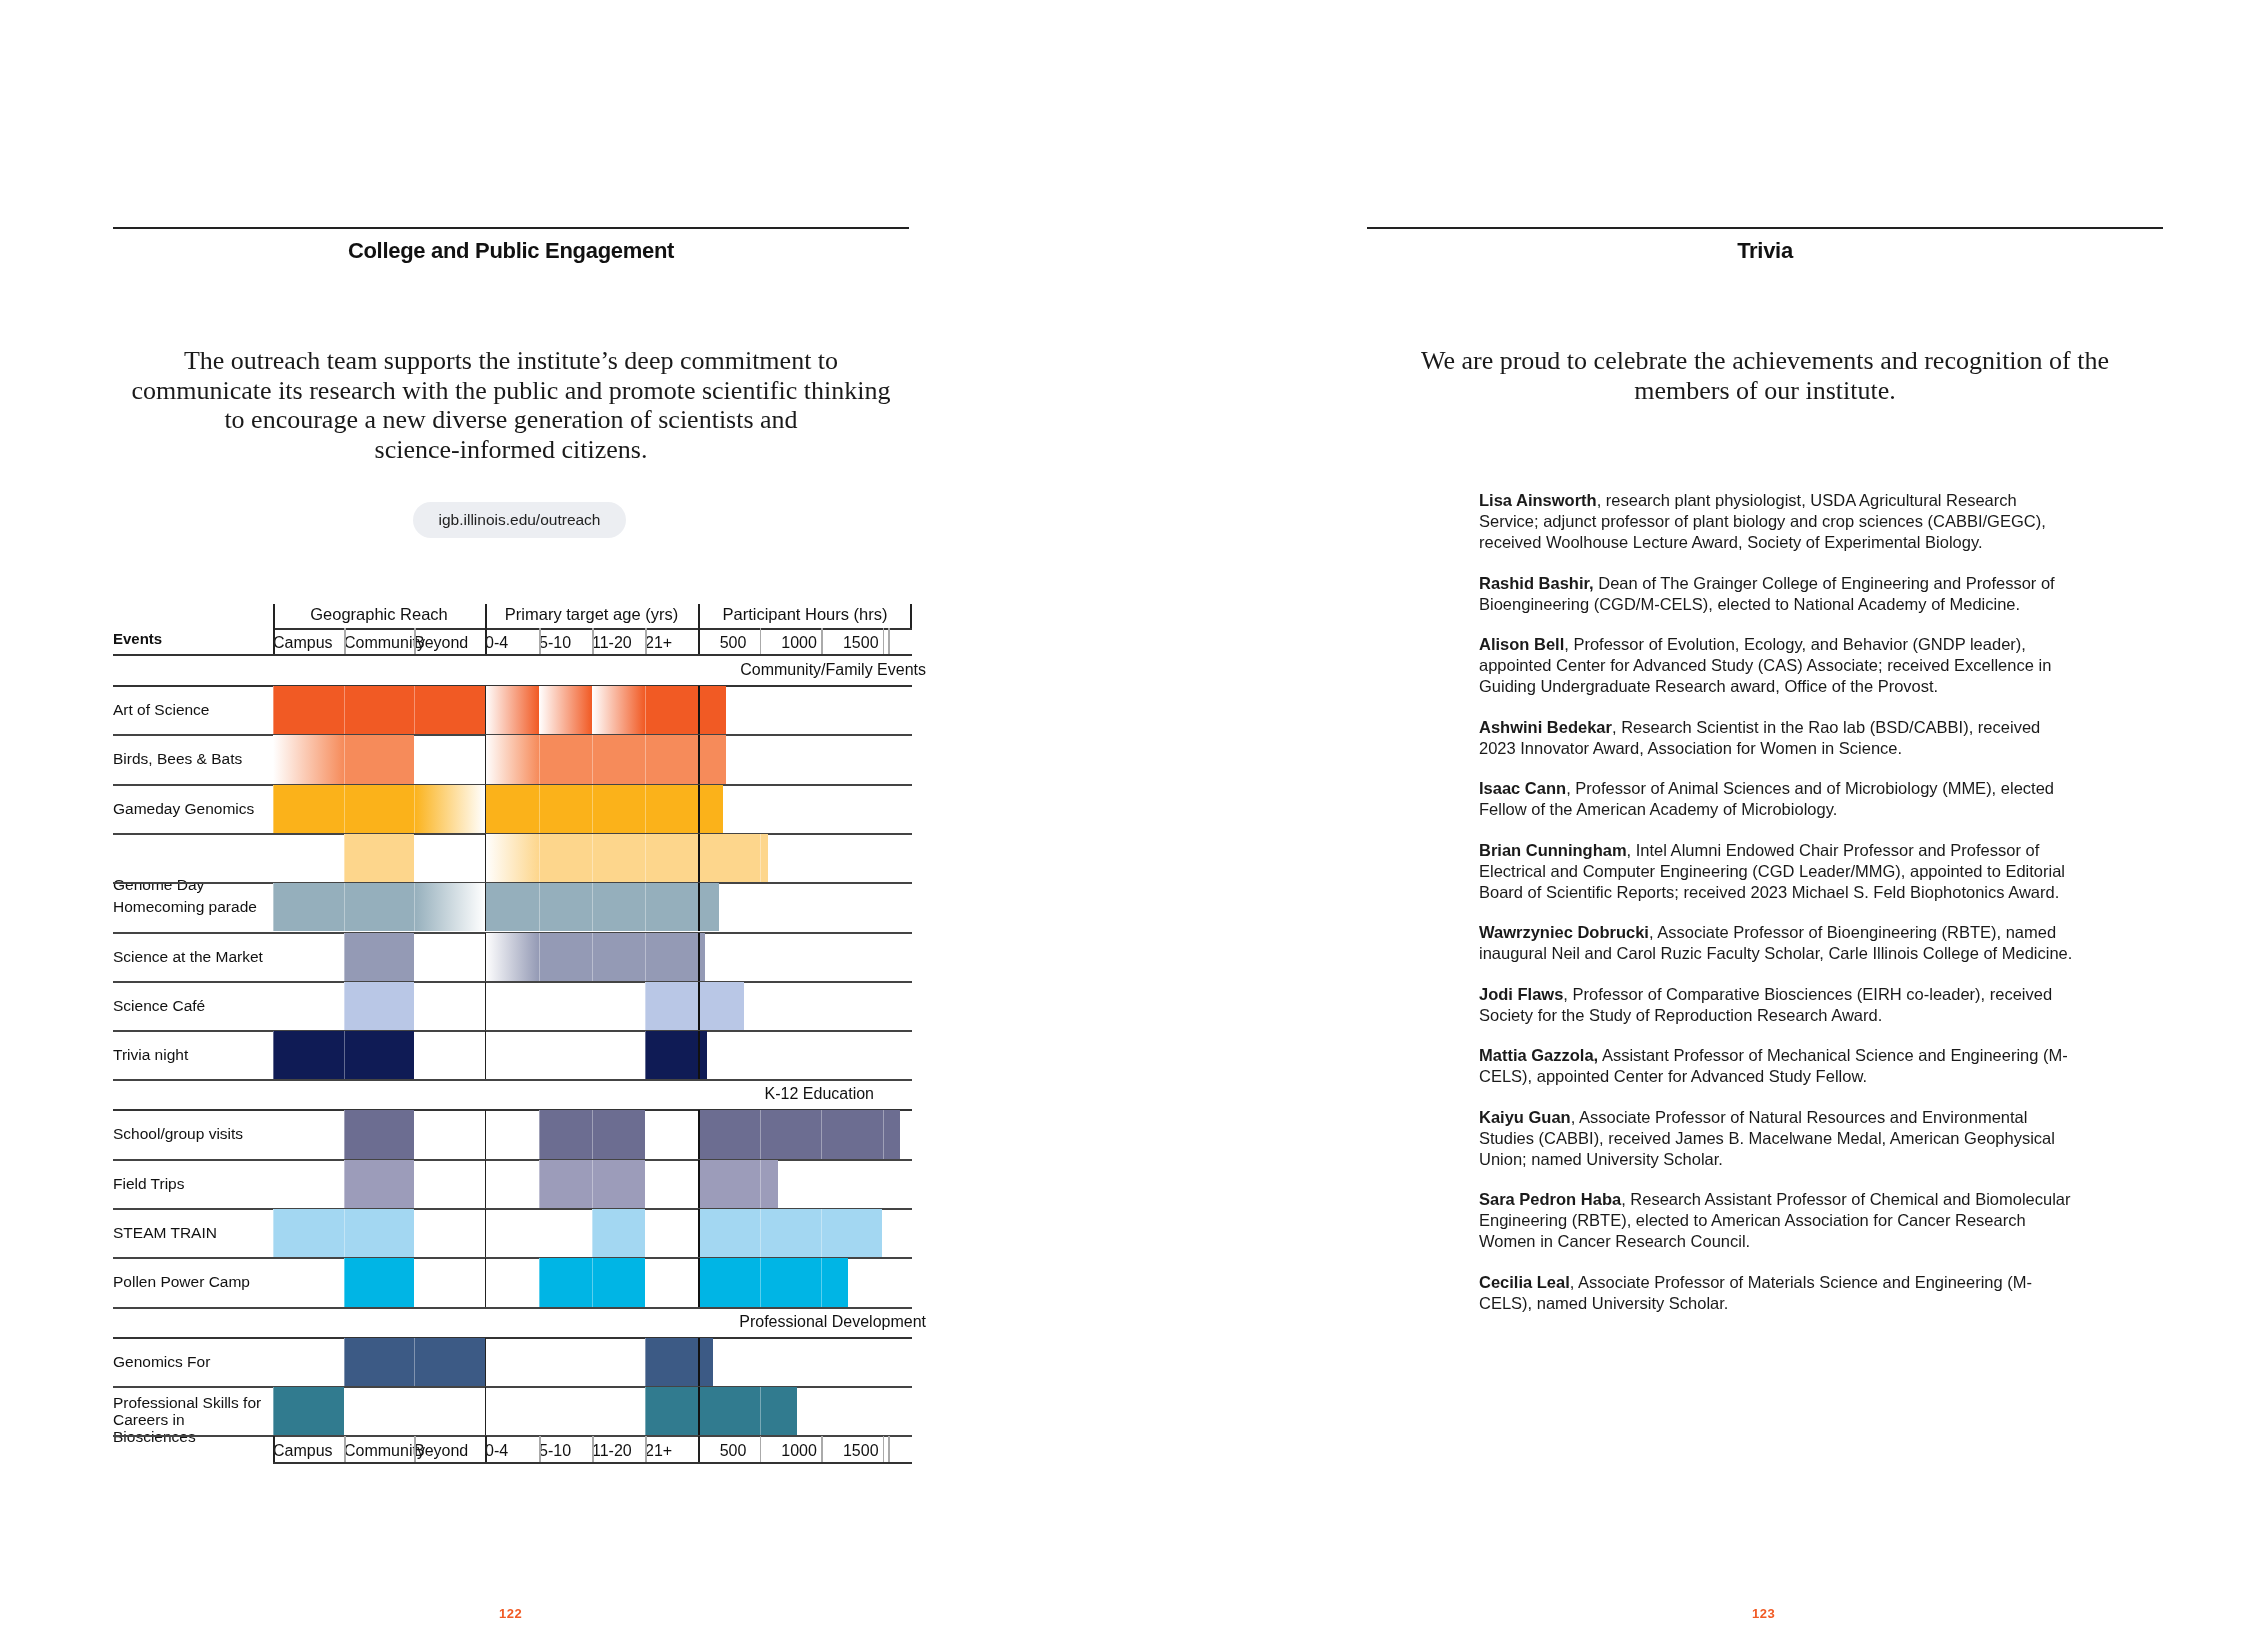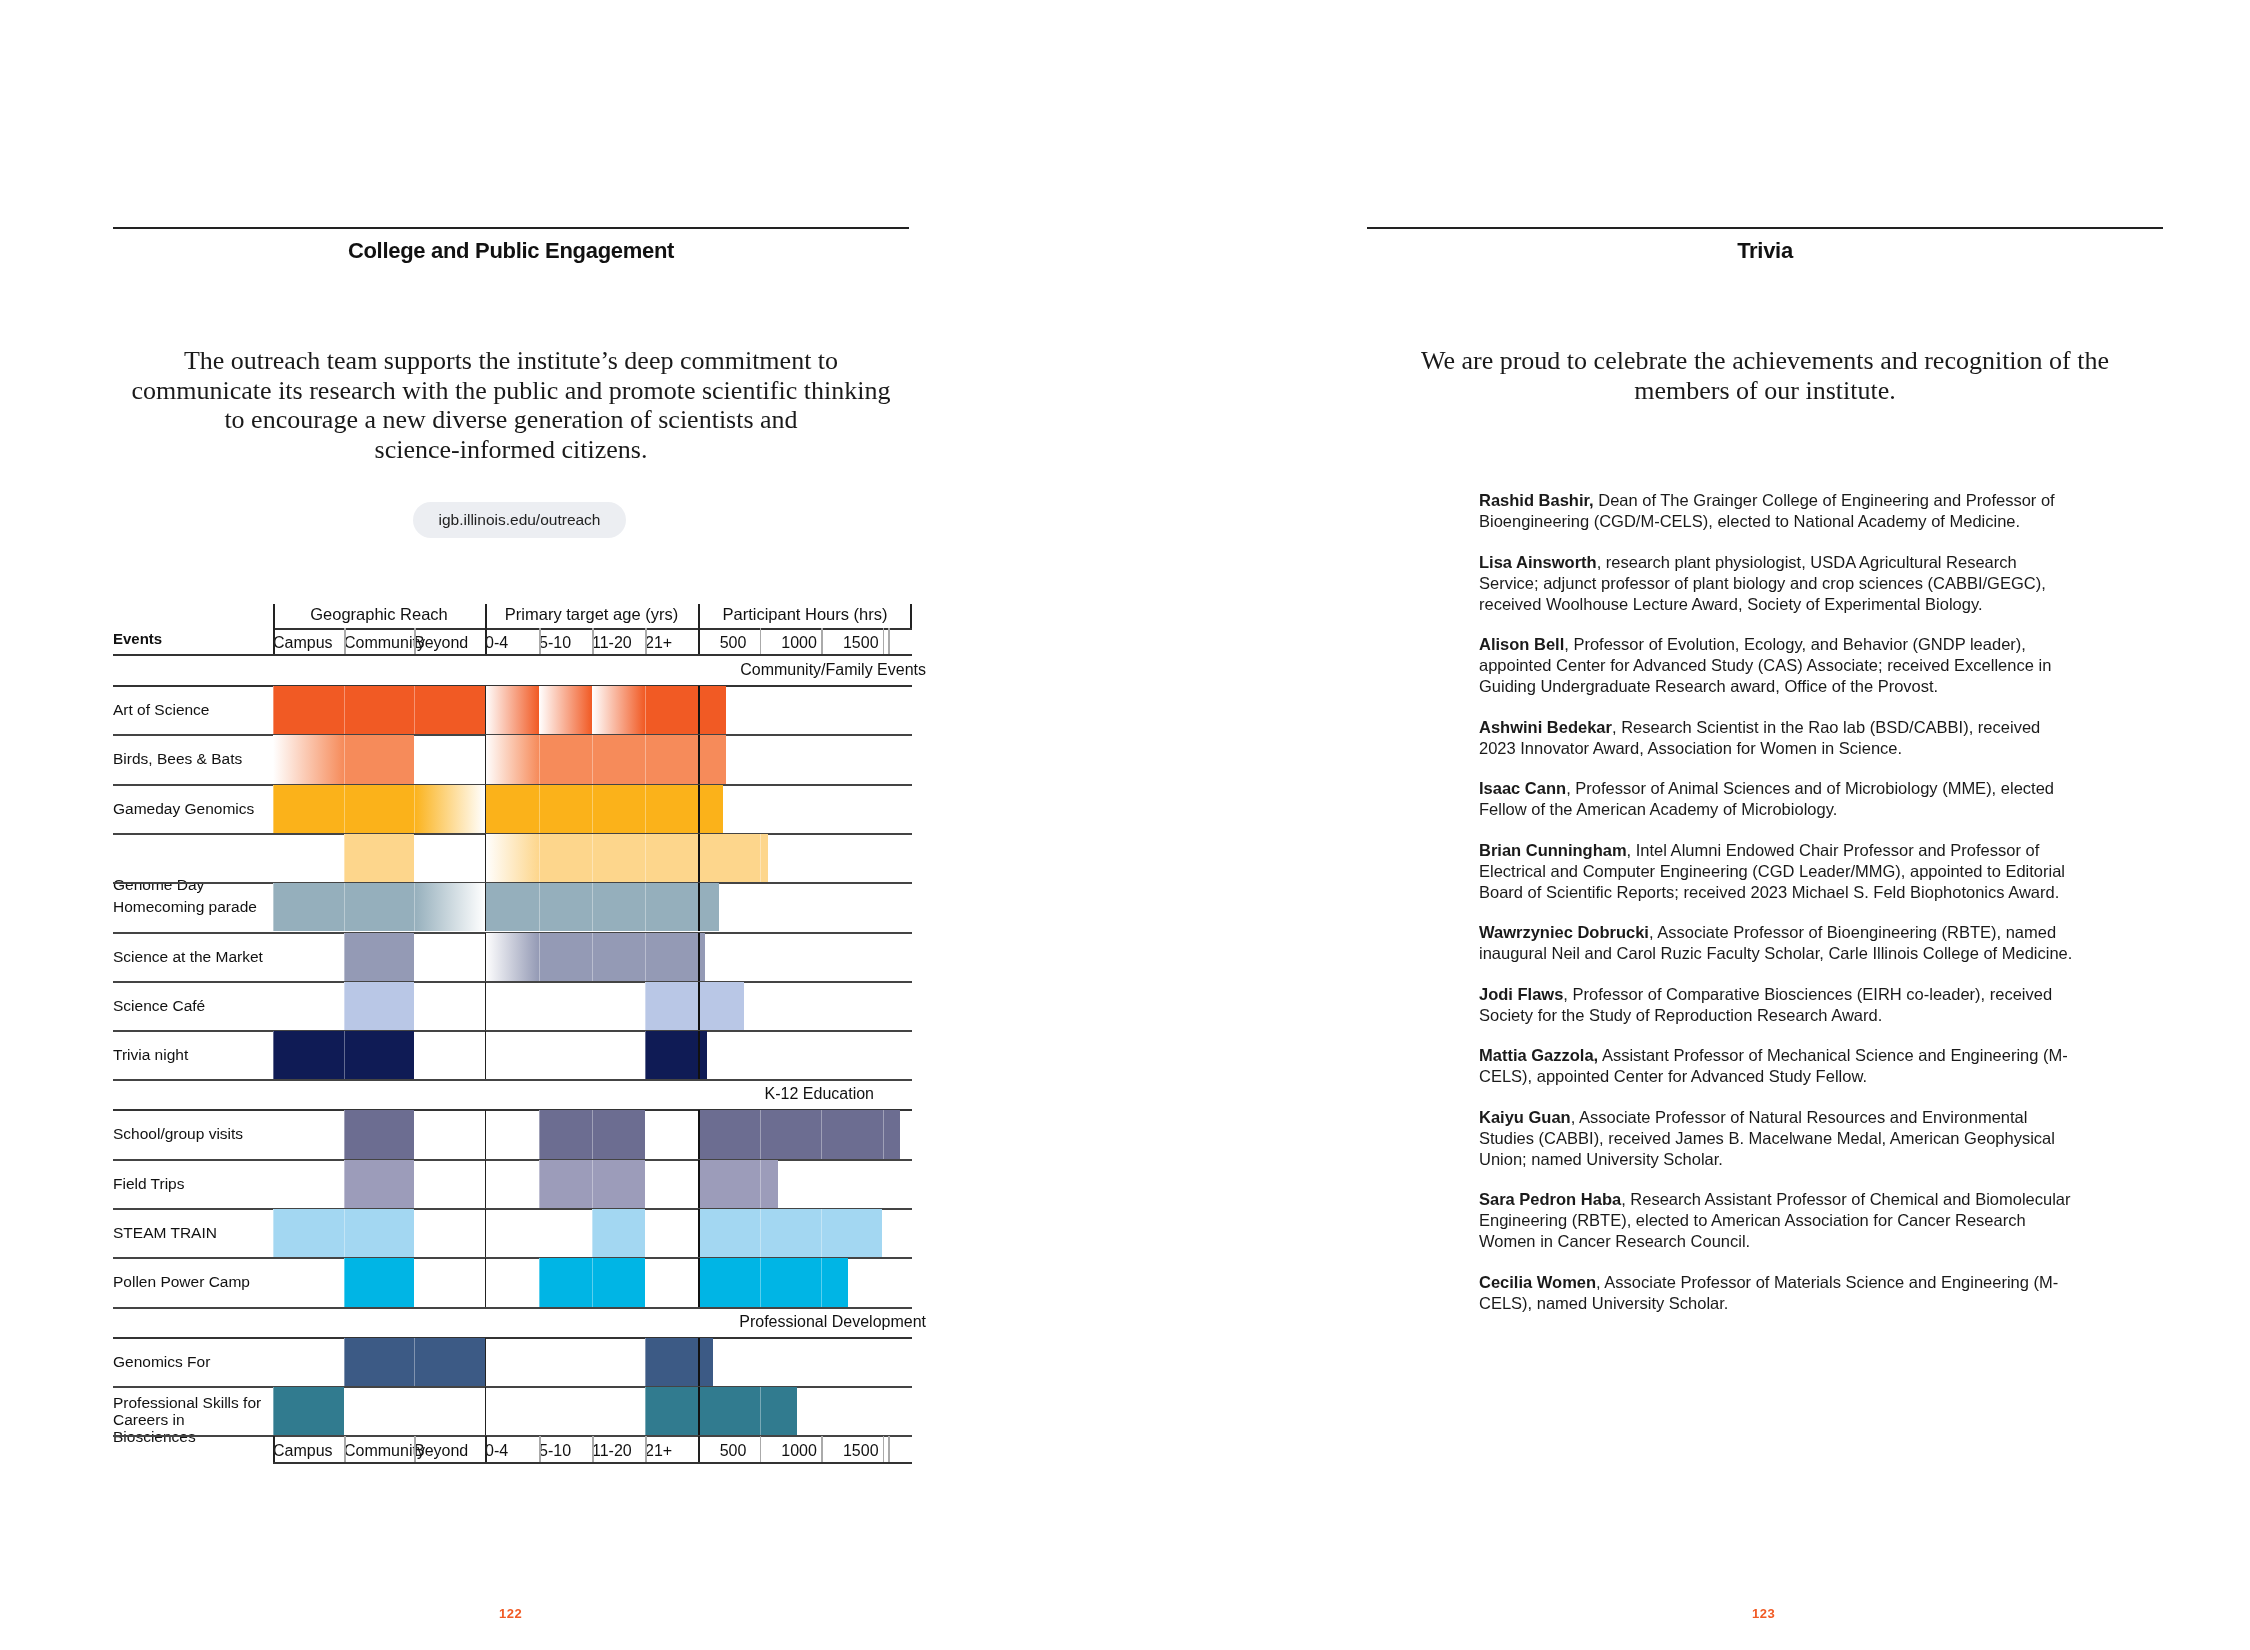--- a/index.html
+++ b/index.html
@@ -306,27 +306,27 @@
 <div class="pagenum" style="left:499px;">122</div>
 
 <div class="rule" style="left:1367px; top:227px; width:796px;"></div>
 <div class="page-title" style="left:1367px; top:238px; width:796px;">Trivia</div>
 <div class="intro" style="left:1367px; top:346px; width:796px;">
   <div>We are proud to celebrate the achievements and recognition of the</div>
   <div>members of our institute.</div>
 </div>
 
 <div class="awards">
+  <p class="award"><b>Lisa Ainsworth</b><span>, research plant physiologist, USDA Agricultural Research Service; adjunct professor of plant biology and crop sciences (CABBI/GEGC), received Woolhouse Lecture Award, Society of Experimental Biology.</span></p>
   <p class="award"><b>Rashid Bashir,</b><span> Dean of The Grainger College of Engineering and Professor of Bioengineering (CGD/M-CELS), elected to National Academy of Medicine.</span></p>
-  <p class="award"><b>Lisa Ainsworth</b><span>, research plant physiologist, USDA Agricultural Research Service; adjunct professor of plant biology and crop sciences (CABBI/GEGC), received Woolhouse Lecture Award, Society of Experimental Biology.</span></p>
   <p class="award"><b>Alison Bell</b><span>, Professor of Evolution, Ecology, and Behavior (GNDP leader), appointed Center for Advanced Study (CAS) Associate; received Excellence in Guiding Undergraduate Research award, Office of the Provost.</span></p>
   <p class="award"><b>Ashwini Bedekar</b><span>, Research Scientist in the Rao lab (BSD/CABBI), received 2023 Innovator Award, Association for Women in Science.</span></p>
   <p class="award"><b>Isaac Cann</b><span>, Professor of Animal Sciences and of Microbiology (MME), elected Fellow of the American Academy of Microbiology.</span></p>
   <p class="award"><b>Brian Cunningham</b><span>, Intel Alumni Endowed Chair Professor and Professor of Electrical and Computer Engineering (CGD Leader/MMG), appointed to Editorial Board of Scientific Reports; received 2023 Michael S. Feld Biophotonics Award.</span></p>
   <p class="award"><b>Wawrzyniec Dobrucki</b><span>, Associate Professor of Bioengineering (RBTE), named inaugural Neil and Carol Ruzic Faculty Scholar, Carle Illinois College of Medicine.</span></p>
   <p class="award"><b>Jodi Flaws</b><span>, Professor of Comparative Biosciences (EIRH co-leader), received Society for the Study of Reproduction Research Award.</span></p>
   <p class="award"><b>Mattia Gazzola,</b><span> Assistant Professor of Mechanical Science and Engineering (M-CELS), appointed Center for Advanced Study Fellow.</span></p>
   <p class="award"><b>Kaiyu Guan</b><span>, Associate Professor of Natural Resources and Environmental Studies (CABBI), received James B. Macelwane Medal, American Geophysical Union; named University Scholar.</span></p>
   <p class="award"><b>Sara Pedron Haba</b><span>, Research Assistant Professor of Chemical and Biomolecular Engineering (RBTE), elected to American Association for Cancer Research Women in Cancer Research Council.</span></p>
-  <p class="award"><b>Cecilia Women</b><span>, Associate Professor of Materials Science and Engineering (M-CELS), named University Scholar.</span></p>
+  <p class="award"><b>Cecilia Leal</b><span>, Associate Professor of Materials Science and Engineering (M-CELS), named University Scholar.</span></p>
 </div>
 
 <div class="pagenum" style="left:1752px;">123</div>
 
 </body></html>

